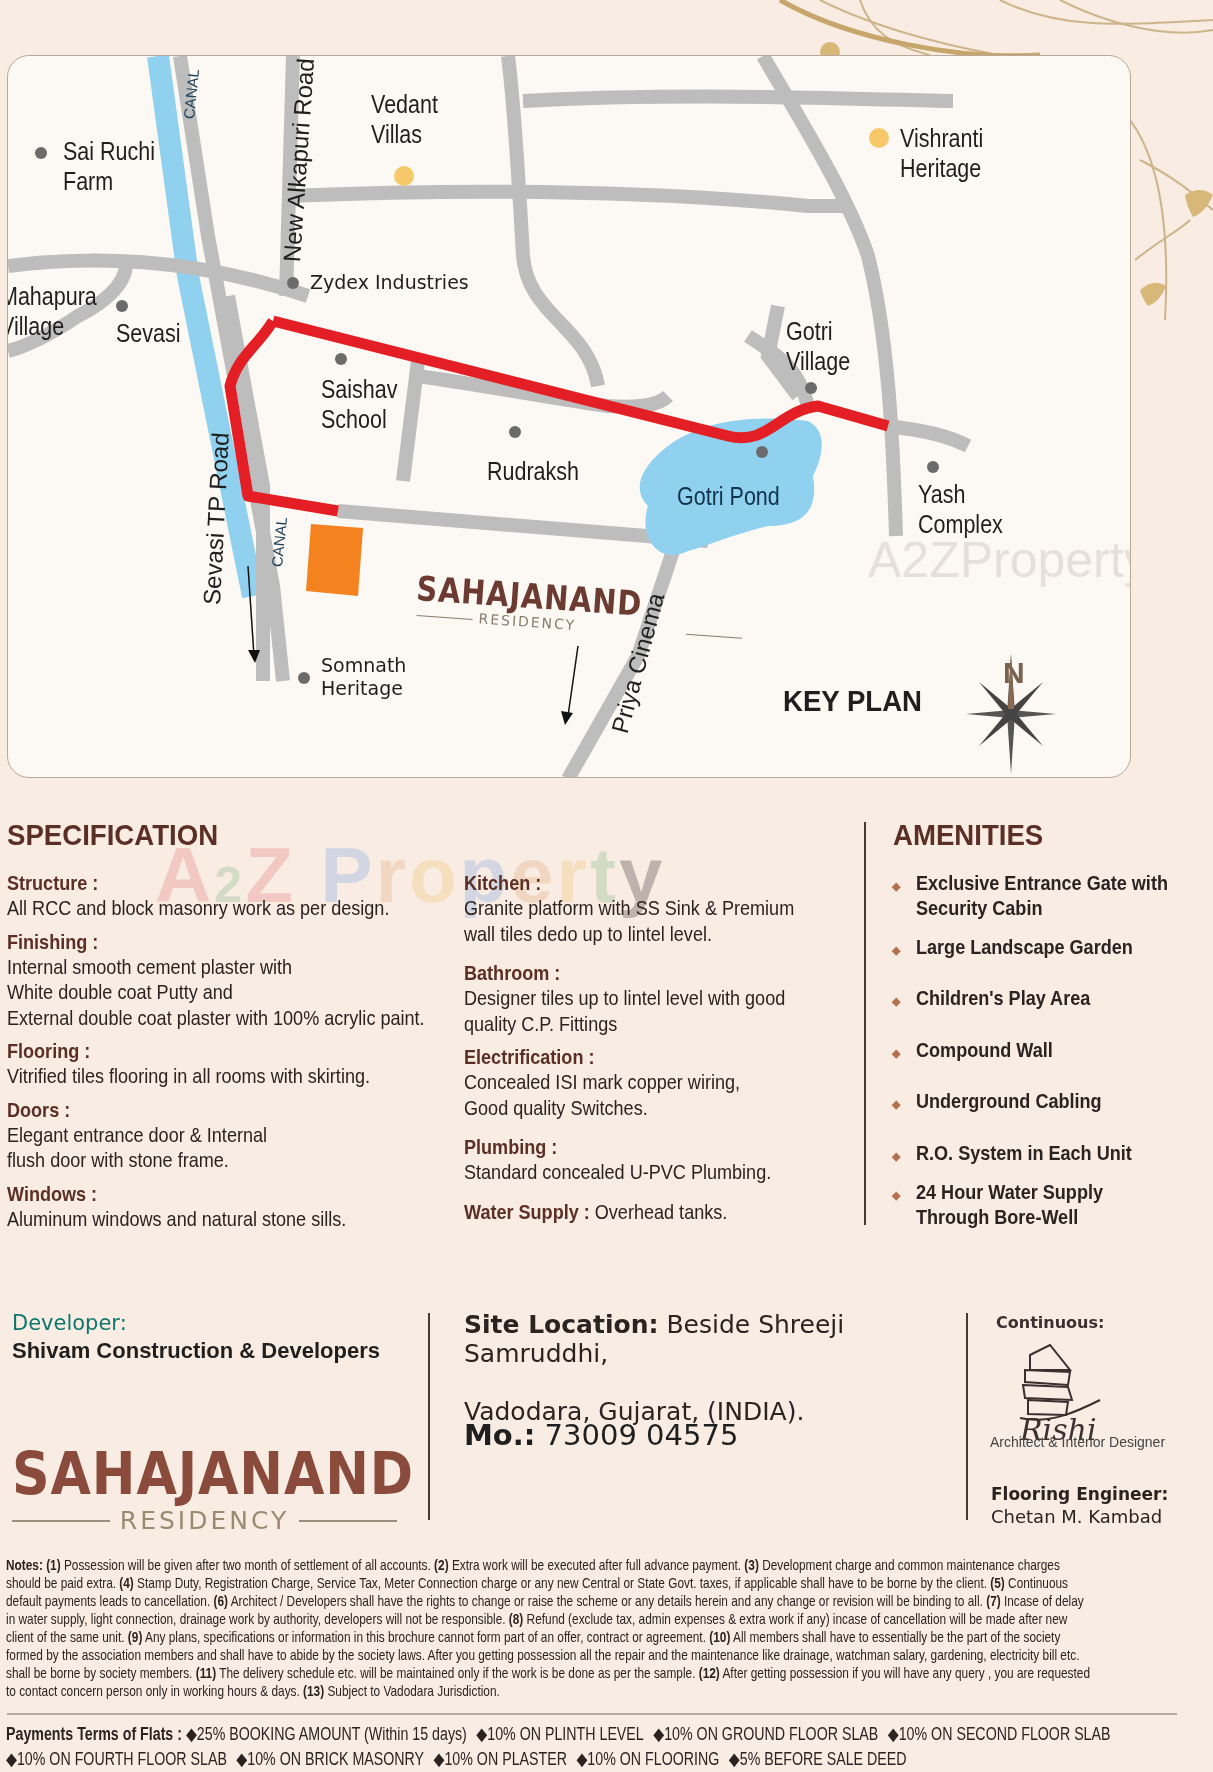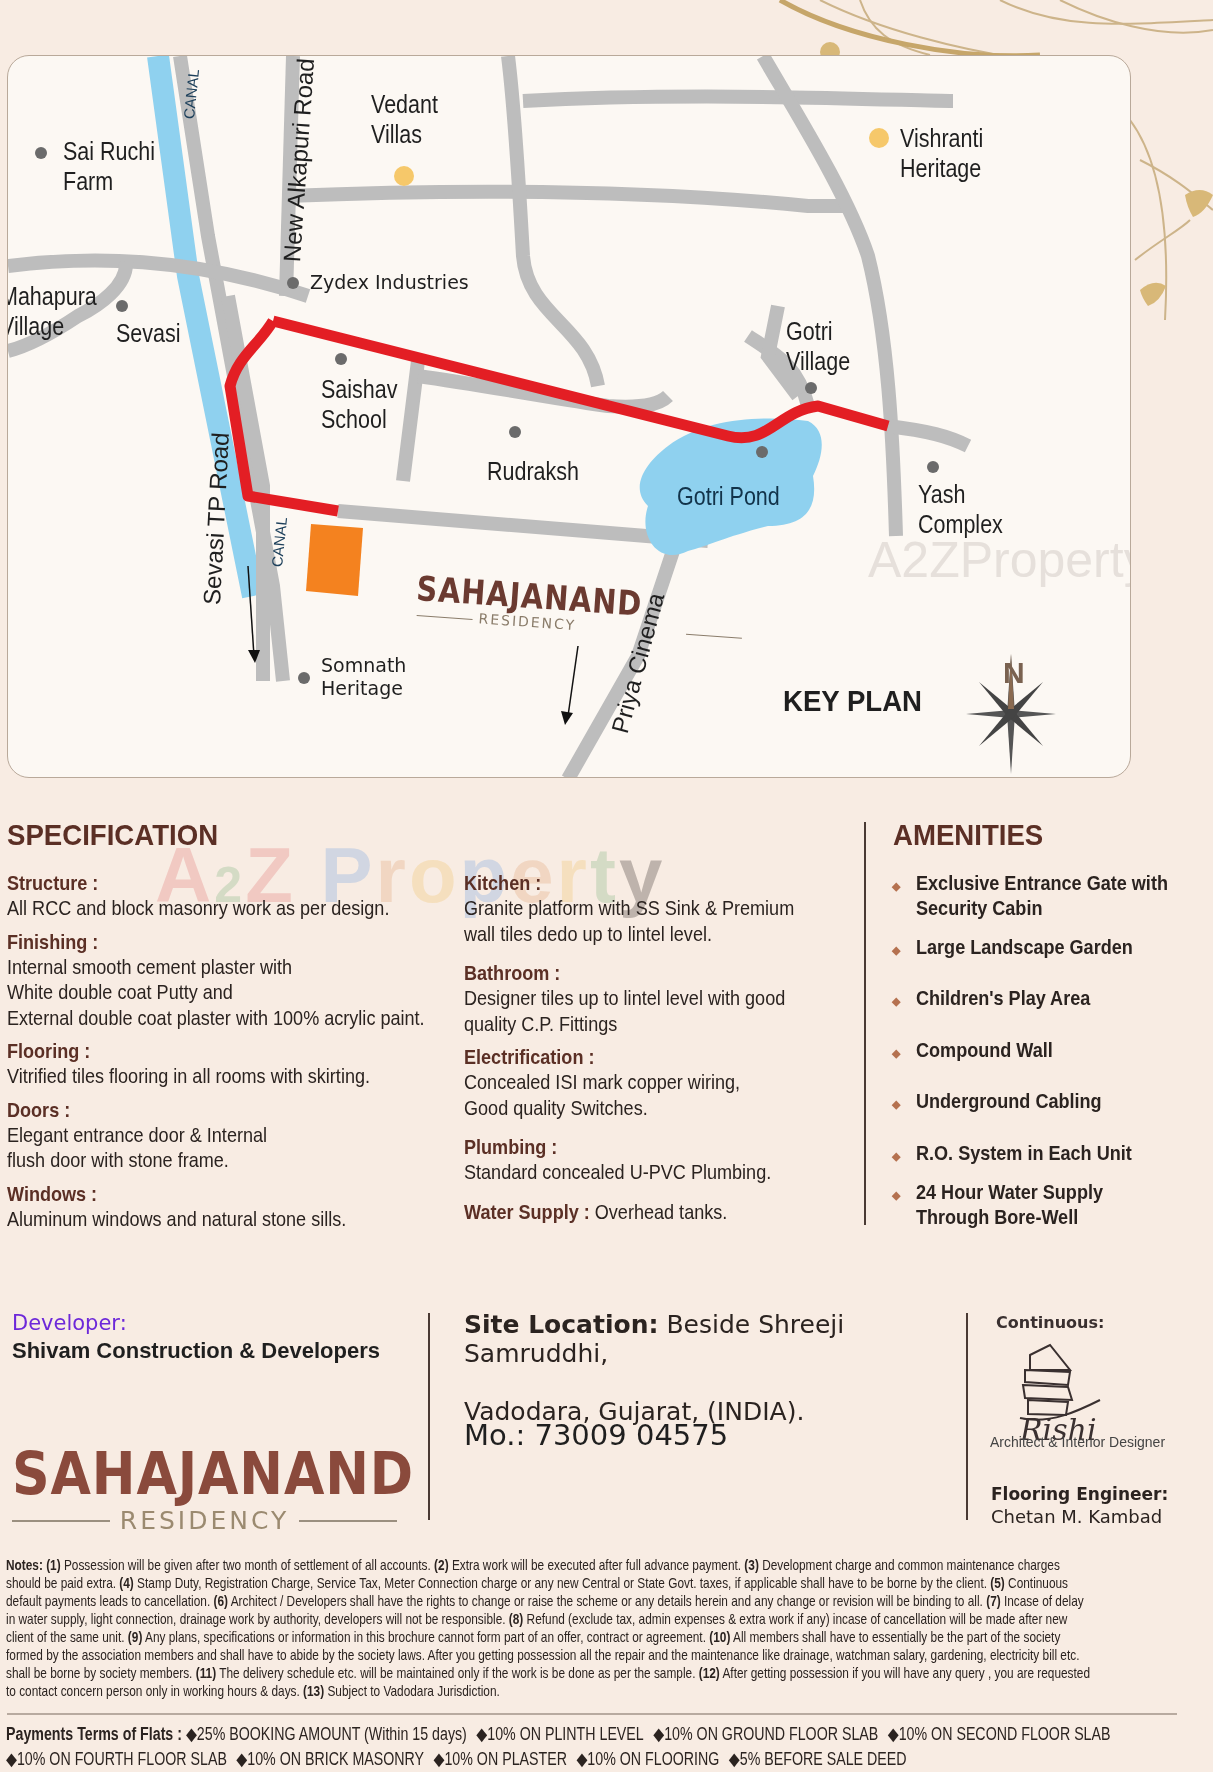--- a/index.html
+++ b/index.html
@@ -47,32 +47,32 @@
   .spec-t { font-size: 21px; line-height: 25.5px; color: #2b2320; transform: scaleX(0.86); transform-origin: left top; white-space: pre; }
   .inline-row { display: flex; white-space: nowrap; transform: scaleX(0.86); transform-origin: left top; font-size: 21px; line-height: 25px; }
   .inline-row .spec-h, .inline-row .spec-t { transform: none; }
 
   .vdiv { position: absolute; width: 2px; background: #4a3a34; }
   .amen-list { position: absolute; left: 890px; top: 870px; width: 320px; list-style: none; }
   .amen-item { position: relative; padding-left: 26px; font-weight: bold; font-size: 21px; line-height: 25px; color: #2b2320; }
   .amen-item .bullet { position: absolute; left: 2px; top: 4px; color: #b5714f; font-size: 11px; }
   .amen-item .txt { display: inline-block; transform: scaleX(0.86); transform-origin: left top; white-space: pre; }
 
-  .dev-label { position: absolute; left: 12px; top: 1311px; font-family: "DejaVu Sans", sans-serif; font-size: 21px; color: #6d28d9; }
+  .dev-label { position: absolute; left: 12px; top: 1311px; font-family: "DejaVu Sans", sans-serif; font-size: 21px; color: #0f766e; }
   .dev-name { position: absolute; left: 12px; top: 1338px; font-weight: bold; font-size: 22px; color: #1f1f1f; }
   .big-logo { position: absolute; left: 12px; top: 1440px; }
   .big-logo .name { font-family: "DejaVu Sans", sans-serif; font-weight: bold; font-size: 58px; color: #8a4a3c; letter-spacing: 1px; transform: scaleX(0.9); transform-origin: left top; white-space: nowrap; }
   .big-logo .subrow { display: flex; align-items: center; margin-top: -2px; width: 385px; }
   .big-logo .line { flex: 1; height: 2px; background: #9b8f80; }
   .big-logo .sub { font-family: "DejaVu Sans", sans-serif; font-size: 25px; letter-spacing: 3px; color: #9b8a70; padding: 0 10px; }
 
   .site { position: absolute; left: 464px; top: 1310px; font-family: "DejaVu Sans", sans-serif; font-size: 25px; line-height: 29px; color: #2b2320; width: 500px; }
   .site b { font-weight: bold; }
   .mobile { position: absolute; left: 464px; top: 1418px; font-family: "DejaVu Sans", sans-serif; font-size: 29px; color: #1f1f1f; }
-  .mobile b { font-weight: normal; }
+  .mobile b { font-weight: bold; }
   .email { position: absolute; left: 464px; top: 1500px; font-family: "DejaVu Sans", sans-serif; font-size: 21px; color: #2b2320; }
   .email b { font-weight: bold; }
 
   .arch-label { position: absolute; left: 996px; top: 1313px; font-family: "DejaVu Sans", sans-serif; font-size: 16px; color: #3a3030; font-weight: bold; }
   .arch-logo { position: absolute; left: 990px; top: 1340px; width: 120px; height: 110px; }
   .arch-sub { position: absolute; left: 990px; top: 1434px; font-size: 14px; color: #444; }
   .se-label { position: absolute; left: 991px; top: 1484px; font-family: "DejaVu Sans", sans-serif; font-weight: bold; font-size: 17px; color: #2b2320; }
   .se-name { position: absolute; left: 991px; top: 1506px; font-family: "DejaVu Sans", sans-serif; font-size: 18px; color: #2b2320; }
 
   .notes { position: absolute; left: 6px; top: 1556px; width: 1470px; font-size: 15px; line-height: 18px; color: #2b2320; transform: scaleX(0.79); transform-origin: left top; }

